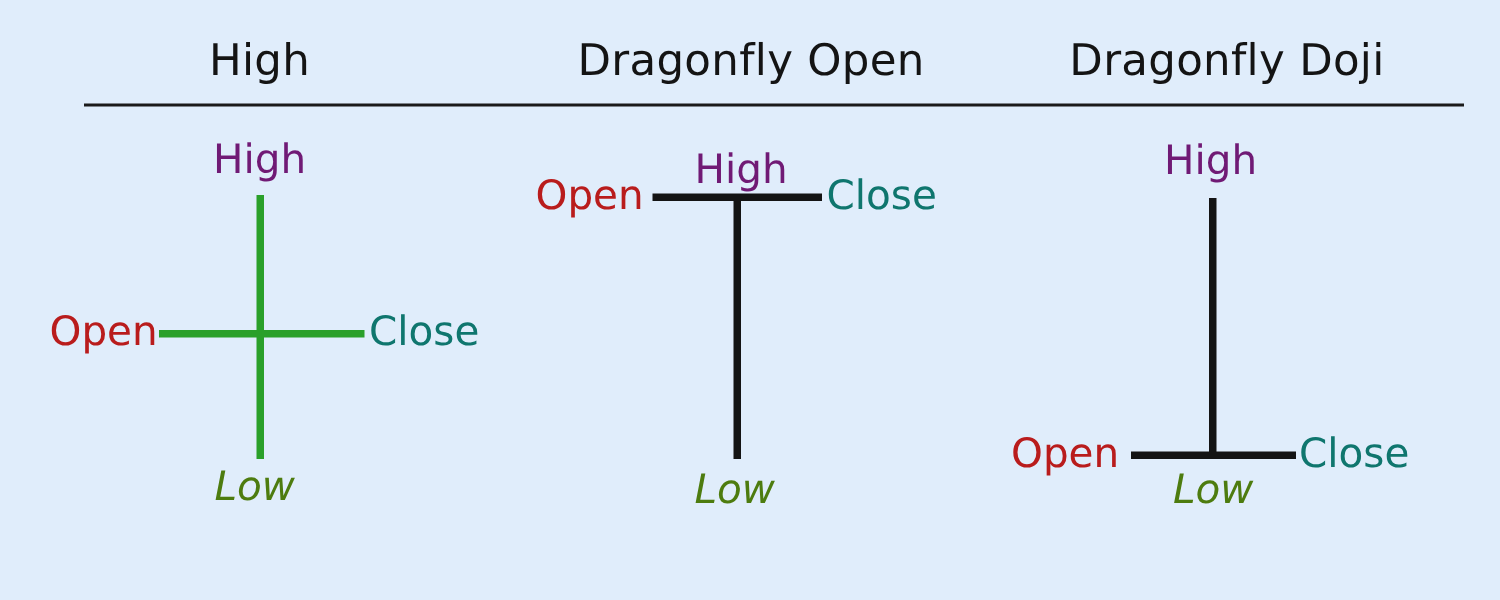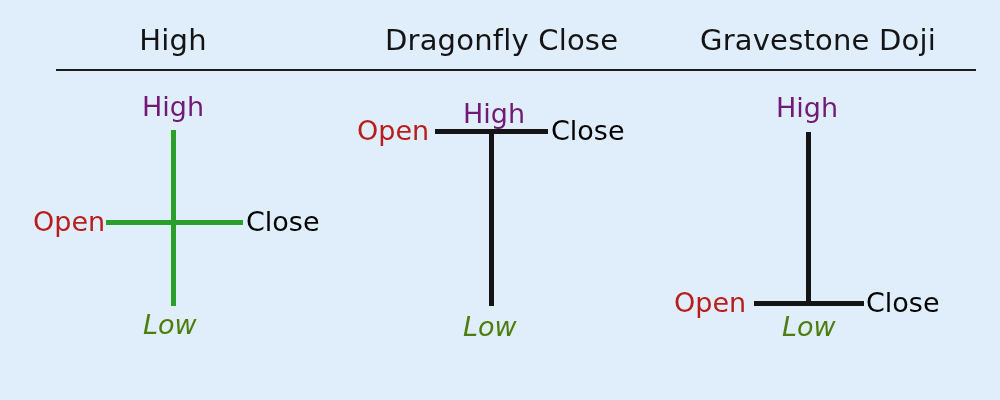--- a/index.html
+++ b/index.html
@@ -61,33 +61,33 @@
   
   .lbl {
     position: absolute;
     font-size: 27px;
     font-weight: 400;
     white-space: nowrap;
     line-height: 1;
   }
   .lbl-high  { color: #701a75; }
   .lbl-open  { color: #b91c1c; }
-  .lbl-close { color: #000000; }
+  .lbl-close { color: #0f766e; }
   .lbl-low   { color: #4d7c0f; font-style: italic; }
 </style>
 </head>
 <body>
 
 <div id="figure">
 
   <div class="panel-title" style="left:63px; top:26px; width:220px;">High</div>
 
-  <div class="panel-title" style="left:385px; top:26px; width:220px;">Dragonfly Close</div>
+  <div class="panel-title" style="left:385px; top:26px; width:220px;">Dragonfly Open</div>
 
-  <div class="panel-title" style="left:698px; top:26px; width:240px;">Gravestone Doji</div>
+  <div class="panel-title" style="left:698px; top:26px; width:240px;">Dragonfly Doji</div>
 
   <div class="header-rule"></div>
 
   <div>
 
     <div class="wick-v green-line-v" style="left:171px; top:130px; height:176px;"></div>
 
     <div class="wick-h green-line-h" style="left:106px; top:220px; width:137px;"></div>
 
     <div class="lbl lbl-high" style="left:142px; top:93px;">High</div>

